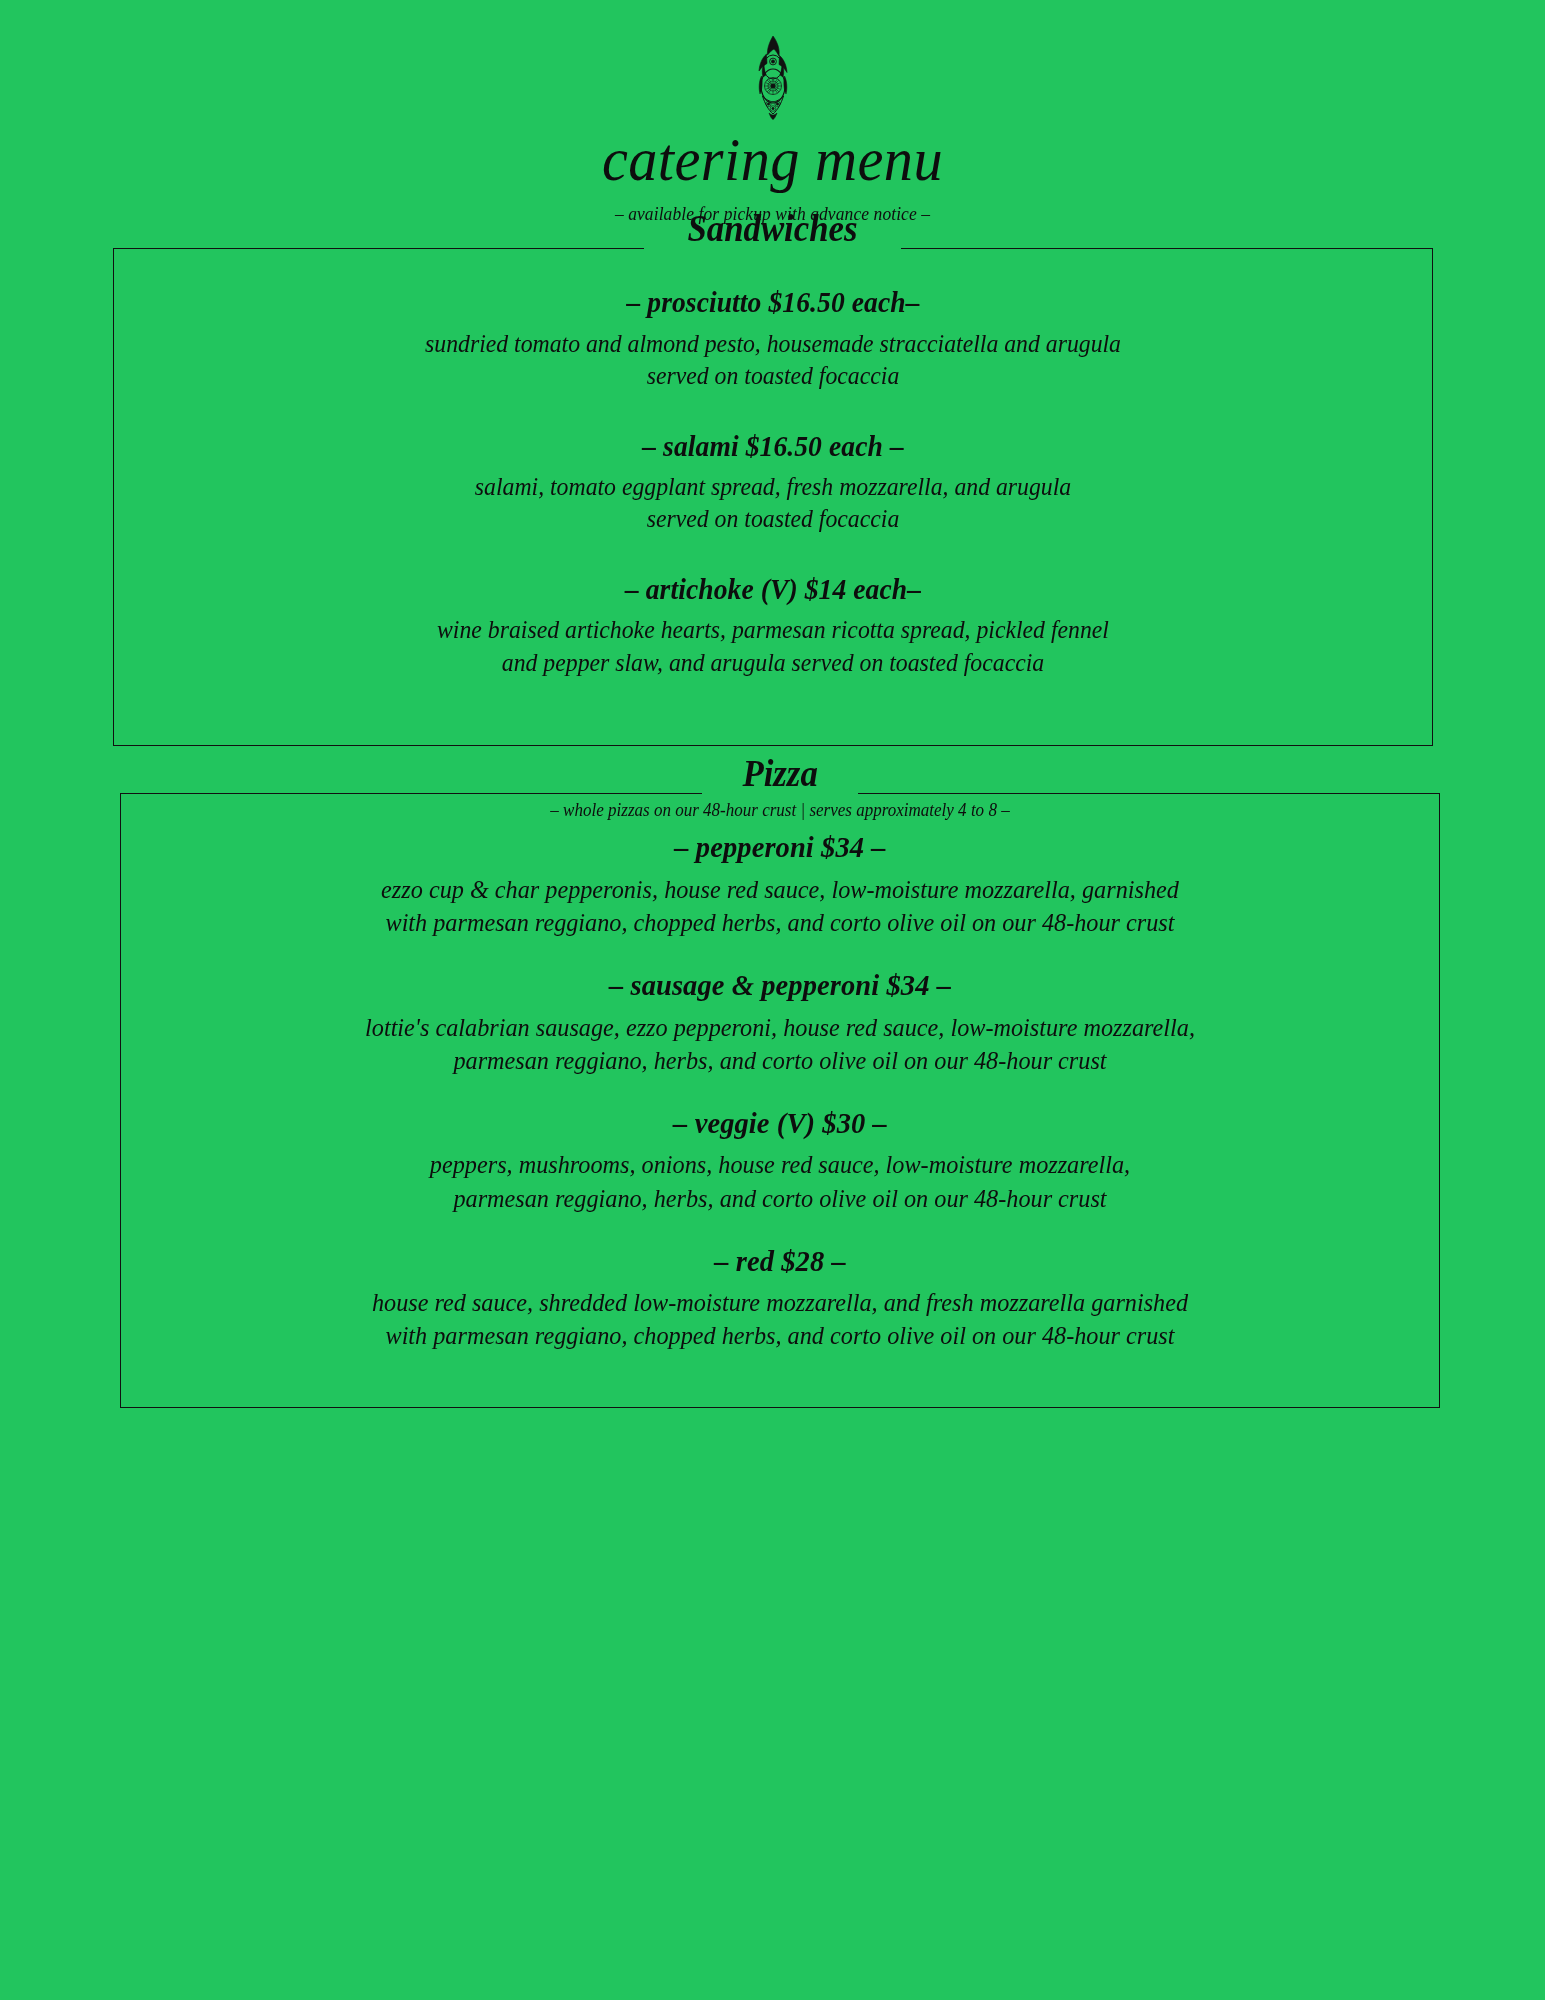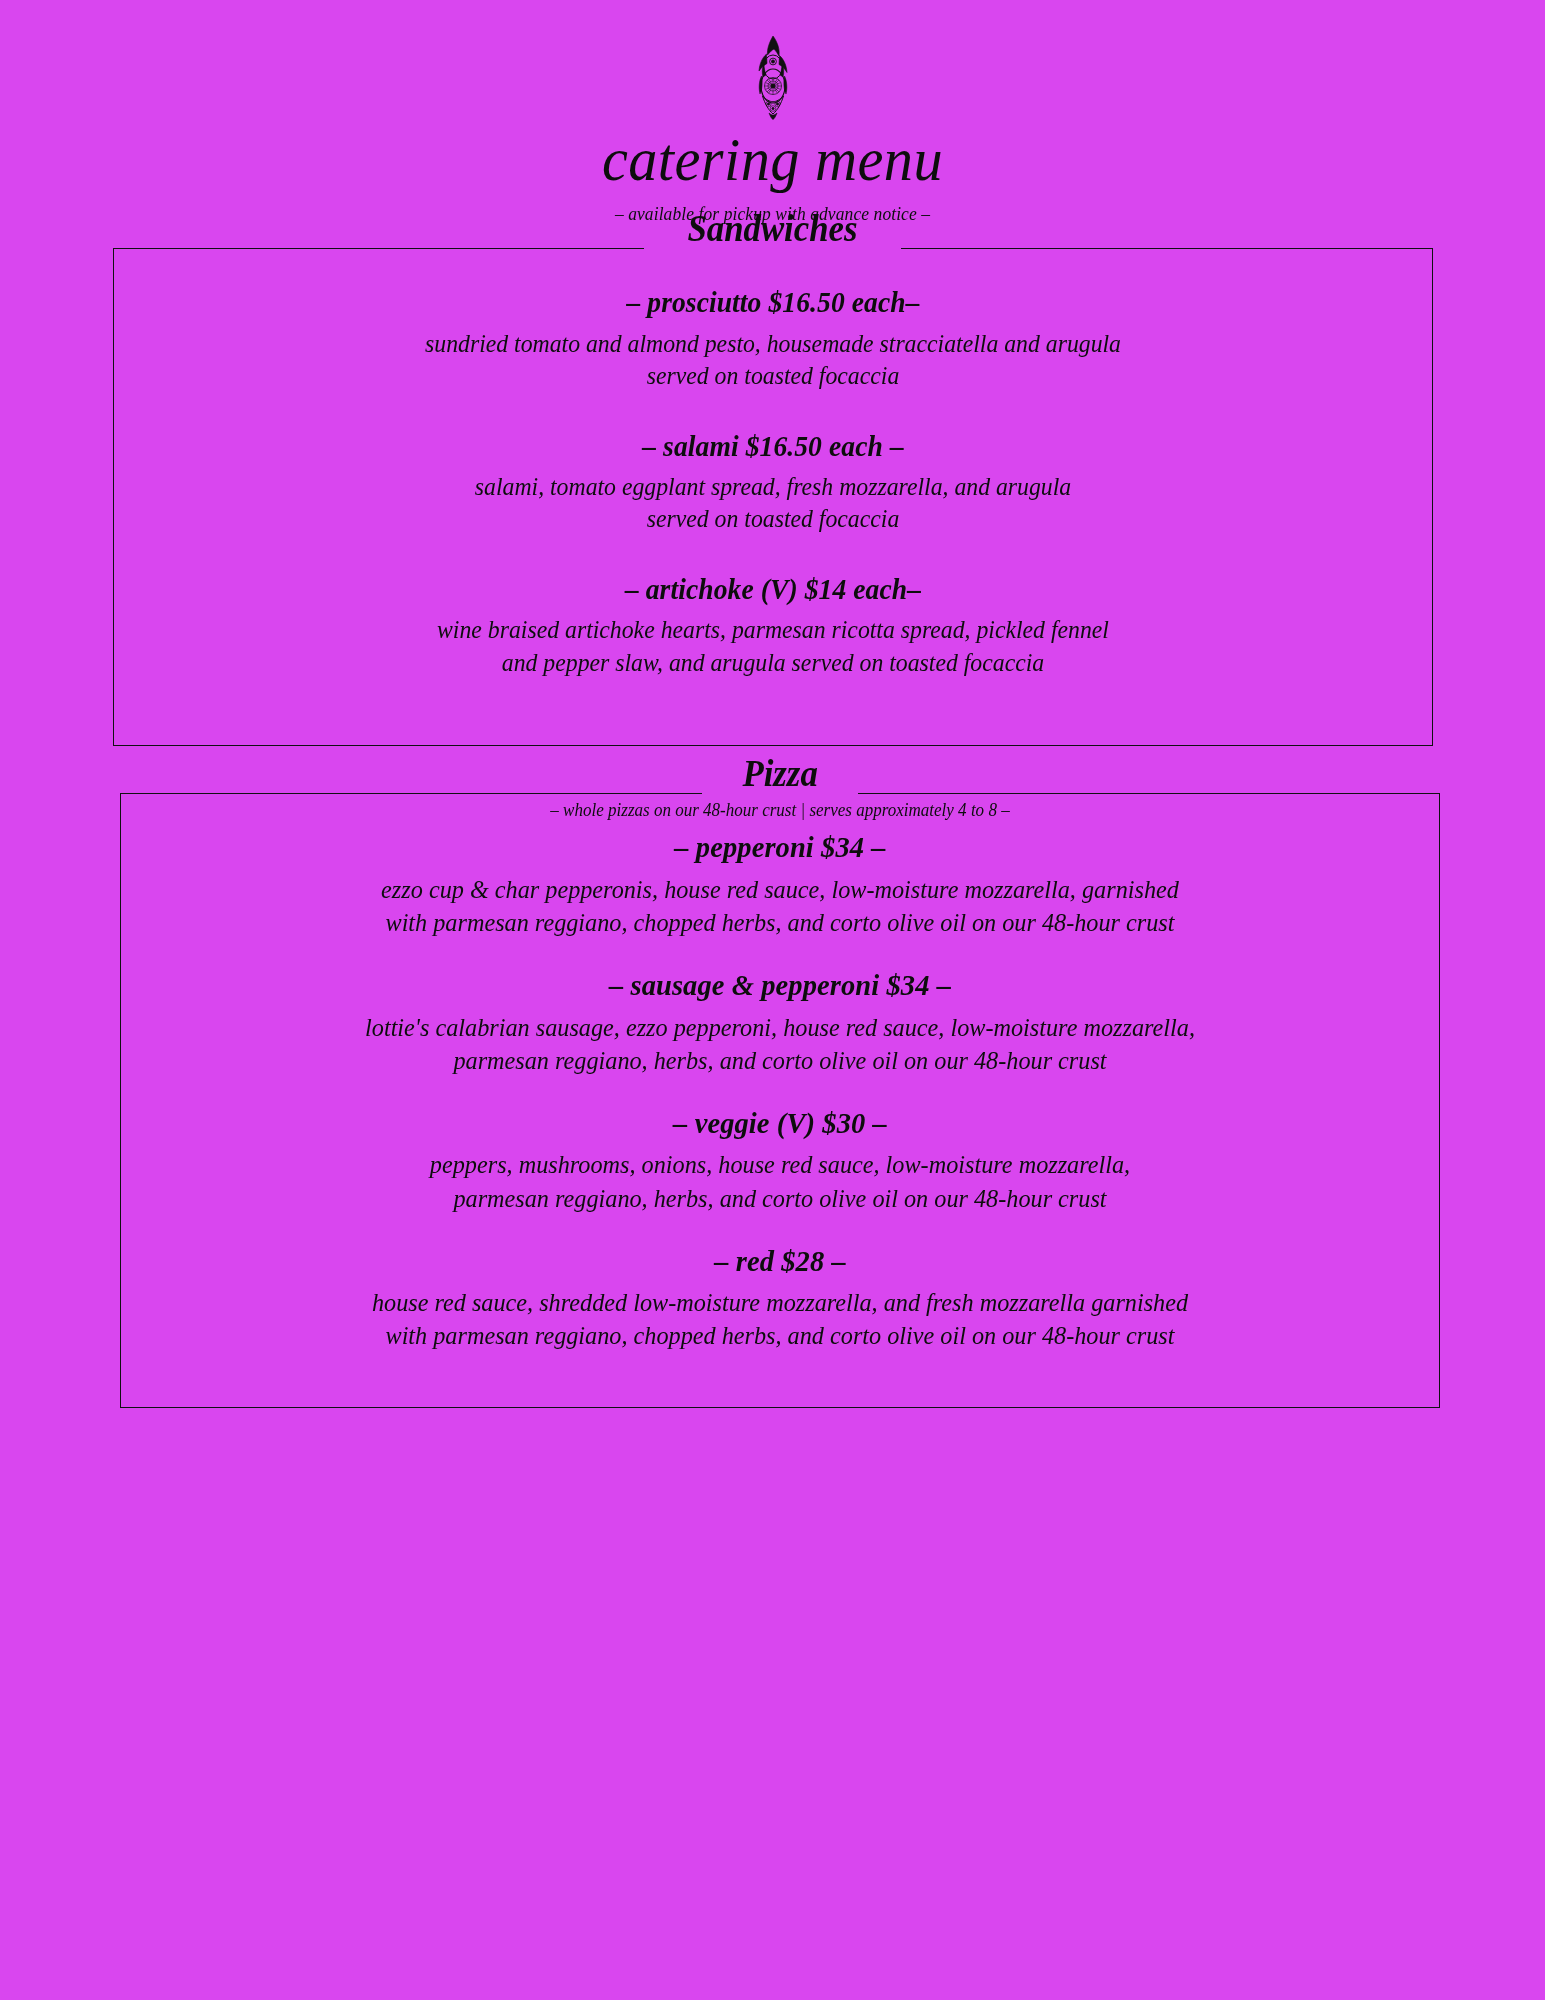--- a/index.html
+++ b/index.html
@@ -13,21 +13,21 @@
   body {
     font-family: "Liberation Serif", "DejaVu Serif", serif;
     color: #0d0d0d;
     -webkit-font-smoothing: antialiased;
   }
 
   .page {
     position: relative;
     width: 1545px;
     height: 2000px;
-    background: #d946ef;
+    background: #22c55e;
     padding: 0;
     overflow: hidden;
   }
 
   
   .masthead {
     text-align: center;
     padding-top: 34px;
   }
 

